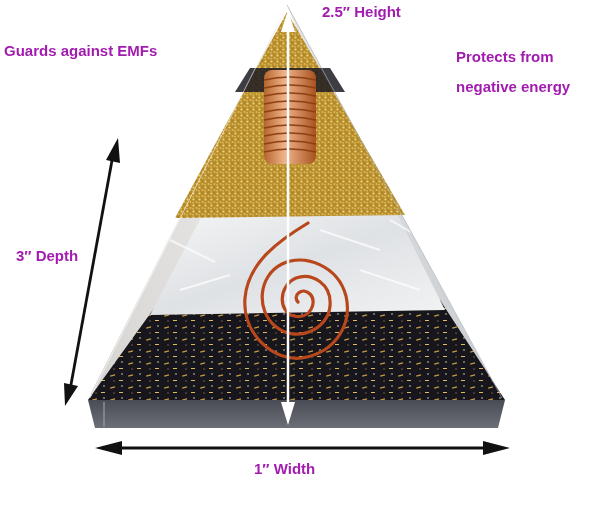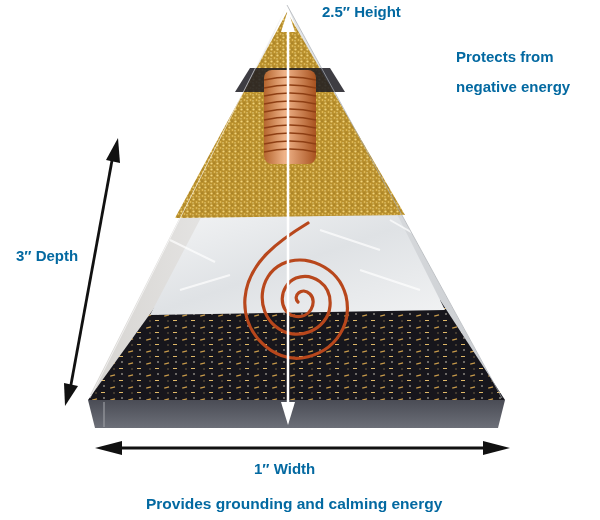--- a/index.html
+++ b/index.html
@@ -19,21 +19,21 @@
       left: 0; top: 0;
       width: 600px; height: 520px;
     }
     .stage svg {
       position: absolute;
       left: 0; top: 0;
     }
     .label {
       position: absolute;
       font-weight: bold;
-      color: #0369a1;
+      color: #a21caf;
       white-space: nowrap;
       line-height: 1.2;
     }
     .label.guards {
       left: 4px; top: 42px;
       font-size: 15px;
     }
     .label.height {
       left: 322px; top: 3px;
       font-size: 15px;
@@ -170,18 +170,18 @@
       <polygon points="65,406 64,383 78,386" fill="#111111"></polygon>
     </g>
 
     <g>
       <line x1="110" y1="448" x2="490" y2="448" stroke="#111111" stroke-width="2.8"></line>
       <polygon points="95,448 122,441 122,455" fill="#111111"></polygon>
       <polygon points="510,448 483,441 483,455" fill="#111111"></polygon>
     </g>
   </svg>
 
+  <div class="label guards">Guards against EMFs</div>
   <div class="label height">2.5″ Height</div>
   <div class="label protects">Protects from negative energy</div>
   <div class="label depth">3″ Depth</div>
   <div class="label width">1″ Width</div>
-  <div class="label grounding">Provides grounding and calming energy</div>
 </div>
 
 </body></html>

